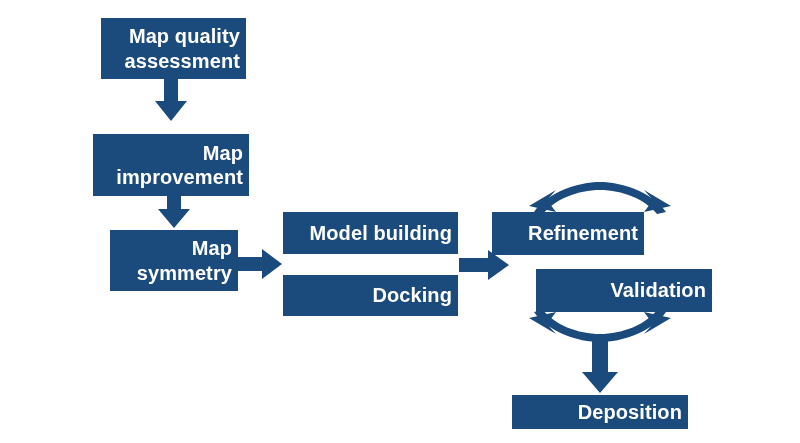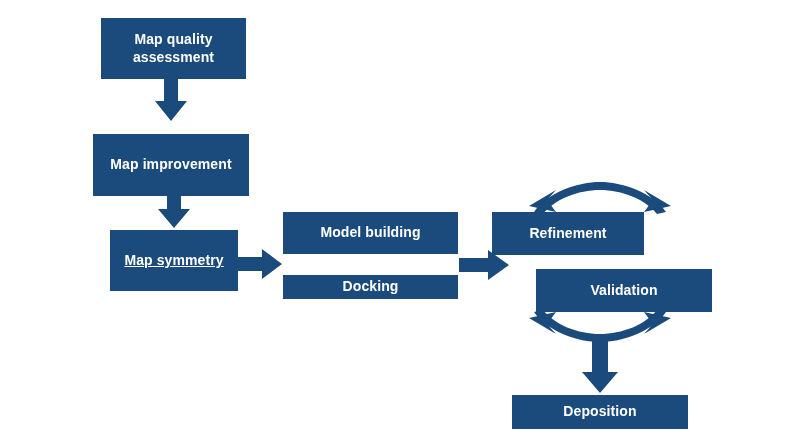--- a/index.html
+++ b/index.html
@@ -19,40 +19,40 @@
     height: 443px;
     background: #ffffff;
   }
   .node {
     position: absolute;
     background: #1B4A7C;
     color: #ffffff;
     display: flex;
     align-items: center;
     justify-content: center;
-    text-align: center;
-    font-size: 14px;
+    text-align: right;
+    font-size: 20px;
     font-weight: 600;
     line-height: 1.22;
     letter-spacing: 0.1px;
     box-sizing: border-box;
     padding: 2px 6px;
     user-select: none;
   }
   .node span {
     display: block;
     width: 100%;
   }
 
   
   #node-map-quality      { left: 101px; top: 18px;  width: 145px; height: 61px; }
   #node-map-improvement  { left: 93px;  top: 134px; width: 156px; height: 62px; }
-  #node-map-symmetry     { left: 110px; top: 230px; width: 128px; height: 61px; text-decoration: underline; }
+  #node-map-symmetry     { left: 110px; top: 230px; width: 128px; height: 61px; }
   #node-model-building   { left: 283px; top: 212px; width: 175px; height: 42px; }
-  #node-docking          { left: 283px; top: 275px; width: 175px; height: 24px; }
+  #node-docking          { left: 283px; top: 275px; width: 175px; height: 41px; }
   #node-refinement       { left: 492px; top: 212px; width: 152px; height: 43px; }
   #node-validation       { left: 512px; top: 269px; width: 176px; height: 43px; margin-left: 24px; }
   #node-deposition       { left: 512px; top: 395px; width: 176px; height: 34px; }
 
   
   #arrows {
     position: absolute;
     left: 0;
     top: 0;
     width: 800px;

